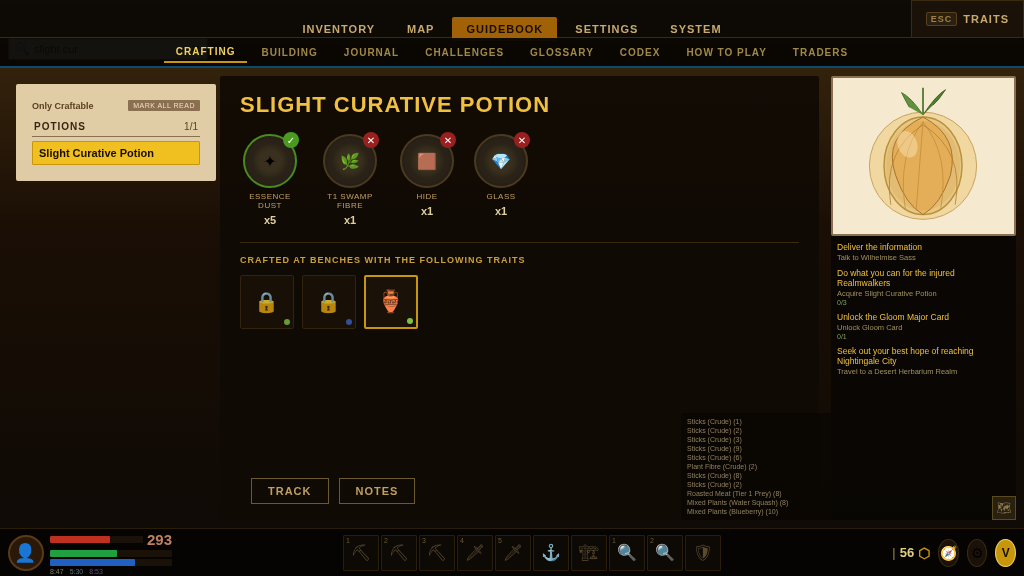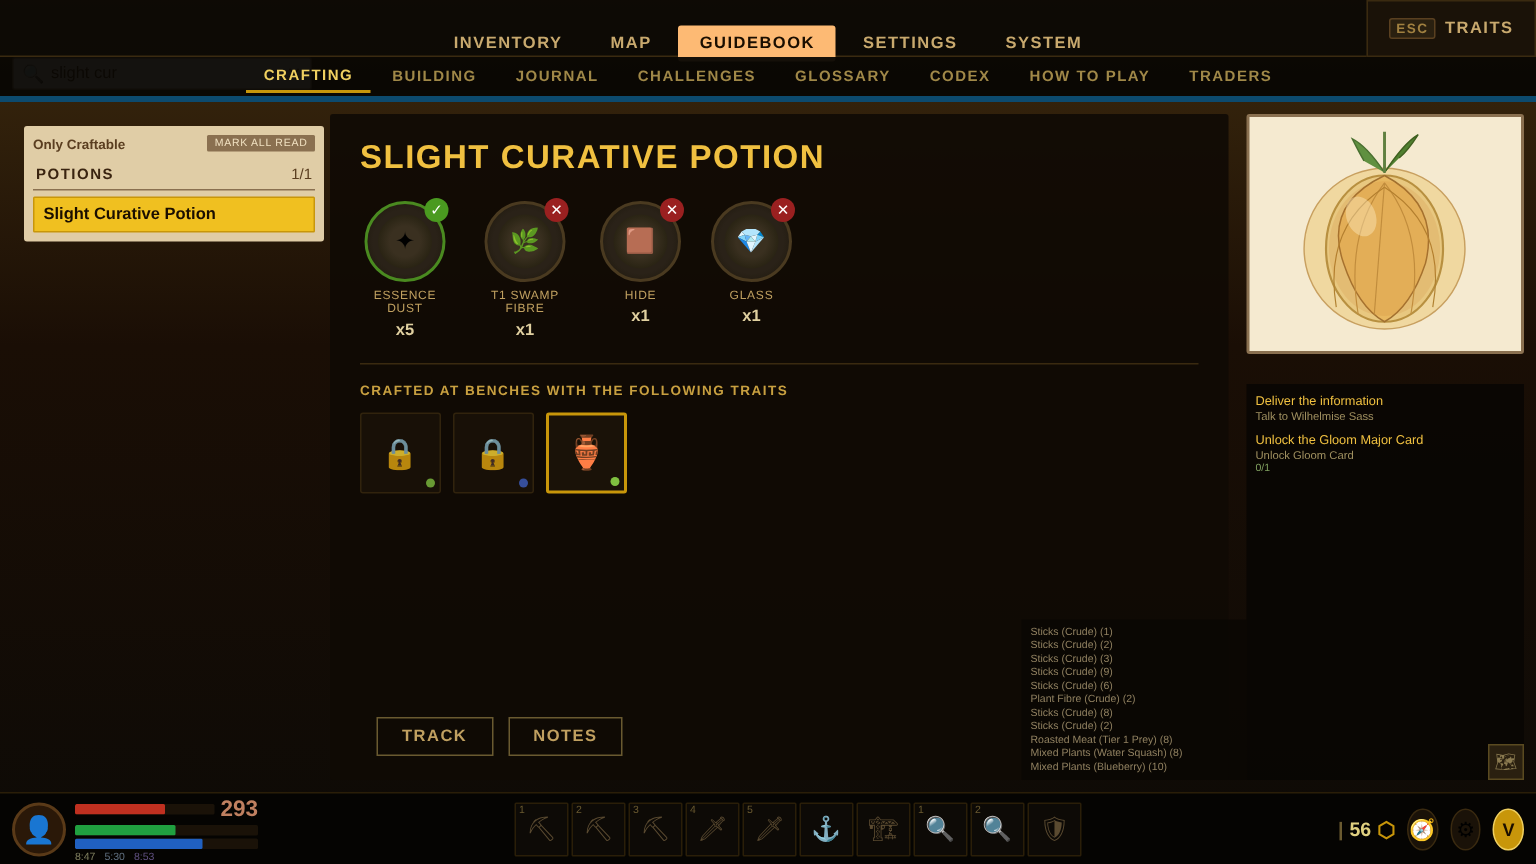--- a/index.html
+++ b/index.html
@@ -49,21 +49,21 @@
       font-size: 11px;
       font-weight: bold;
       letter-spacing: 1px;
       padding: 6px 14px;
       cursor: pointer;
       text-transform: uppercase;
       margin-top: 20px;
     }
 
     .nav-item.active {
-      background: #fdba74;
+      background: #a16207;
       color: #1a0e00;
       border-radius: 2px;
     }
 
     .close-btn {
       position: absolute;
       right: 0;
       top: 0;
       height: 38px;
       background: #1a1208;
@@ -94,21 +94,21 @@
       top: 38px;
       left: 0;
       right: 0;
       height: 30px;
       background: rgba(8,6,3,0.95);
       display: flex;
       align-items: center;
       justify-content: center;
       gap: 2px;
       z-index: 10;
-      border-bottom: 4px solid #0c4a6e;
+      border-bottom: 2px solid #0c4a6e;
     }
 
     .sub-nav-item {
       color: #a08848;
       font-size: 10px;
       font-weight: bold;
       letter-spacing: 1px;
       padding: 4px 12px;
       cursor: pointer;
       text-transform: uppercase;
@@ -129,21 +129,21 @@
       z-index: 5;
       display: flex;
     }
 
     
     .left-panel {
       width: 200px;
       background: rgba(240,220,180,0.92);
       display: flex;
       flex-direction: column;
-      padding: 6px;
+      padding: 16px;
       margin: 8px;
       border-radius: 2px;
       position: relative;
     }
 
     .search-bar {
       display: flex;
       align-items: center;
       background: rgba(255,255,255,0.9);
       border: 1px solid #8a7050;
@@ -418,21 +418,21 @@
       cursor: pointer;
       text-transform: uppercase;
     }
 
     
     .right-panel {
       width: 185px;
       display: flex;
       flex-direction: column;
       margin: 8px;
-      gap: 20px;
+      gap: 0;
     }
 
     .item-image-box {
       background: #f5ead0;
       border: 2px solid #8a7050;
       border-radius: 2px;
       height: 160px;
       display: flex;
       align-items: center;
       justify-content: center;
@@ -790,23 +790,32 @@
         <ellipse cx="76" cy="68" rx="10" ry="14" fill="rgba(255,240,200,0.4)" transform="rotate(-20,76,68)"></ellipse>
       </svg>
     </div>
 
     <div class="quest-log">
       <div class="quest-item">
         <div class="quest-title">Deliver the information</div>
         <div class="quest-sub">Talk to Wilhelmise Sass</div>
       </div>
       <div class="quest-item">
+        <div class="quest-title">Do what you can for the injured Realmwalkers</div>
+        <div class="quest-sub">Acquire Slight Curative Potion</div>
+        <div class="quest-progress">0/3</div>
+      </div>
+      <div class="quest-item">
         <div class="quest-title">Unlock the Gloom Major Card</div>
         <div class="quest-sub">Unlock Gloom Card</div>
         <div class="quest-progress">0/1</div>
+      </div>
+      <div class="quest-item">
+        <div class="quest-title">Seek out your best hope of reaching Nightingale City</div>
+        <div class="quest-sub">Travel to a Desert Herbarium Realm</div>
       </div>
     </div>
   </div>
 </div>
 
 <div class="item-list-sidebar">
   <div class="item-list-entry">Sticks (Crude) (1)</div>
   <div class="item-list-entry">Sticks (Crude) (2)</div>
   <div class="item-list-entry">Sticks (Crude) (3)</div>
   <div class="item-list-entry">Sticks (Crude) (9)</div>

